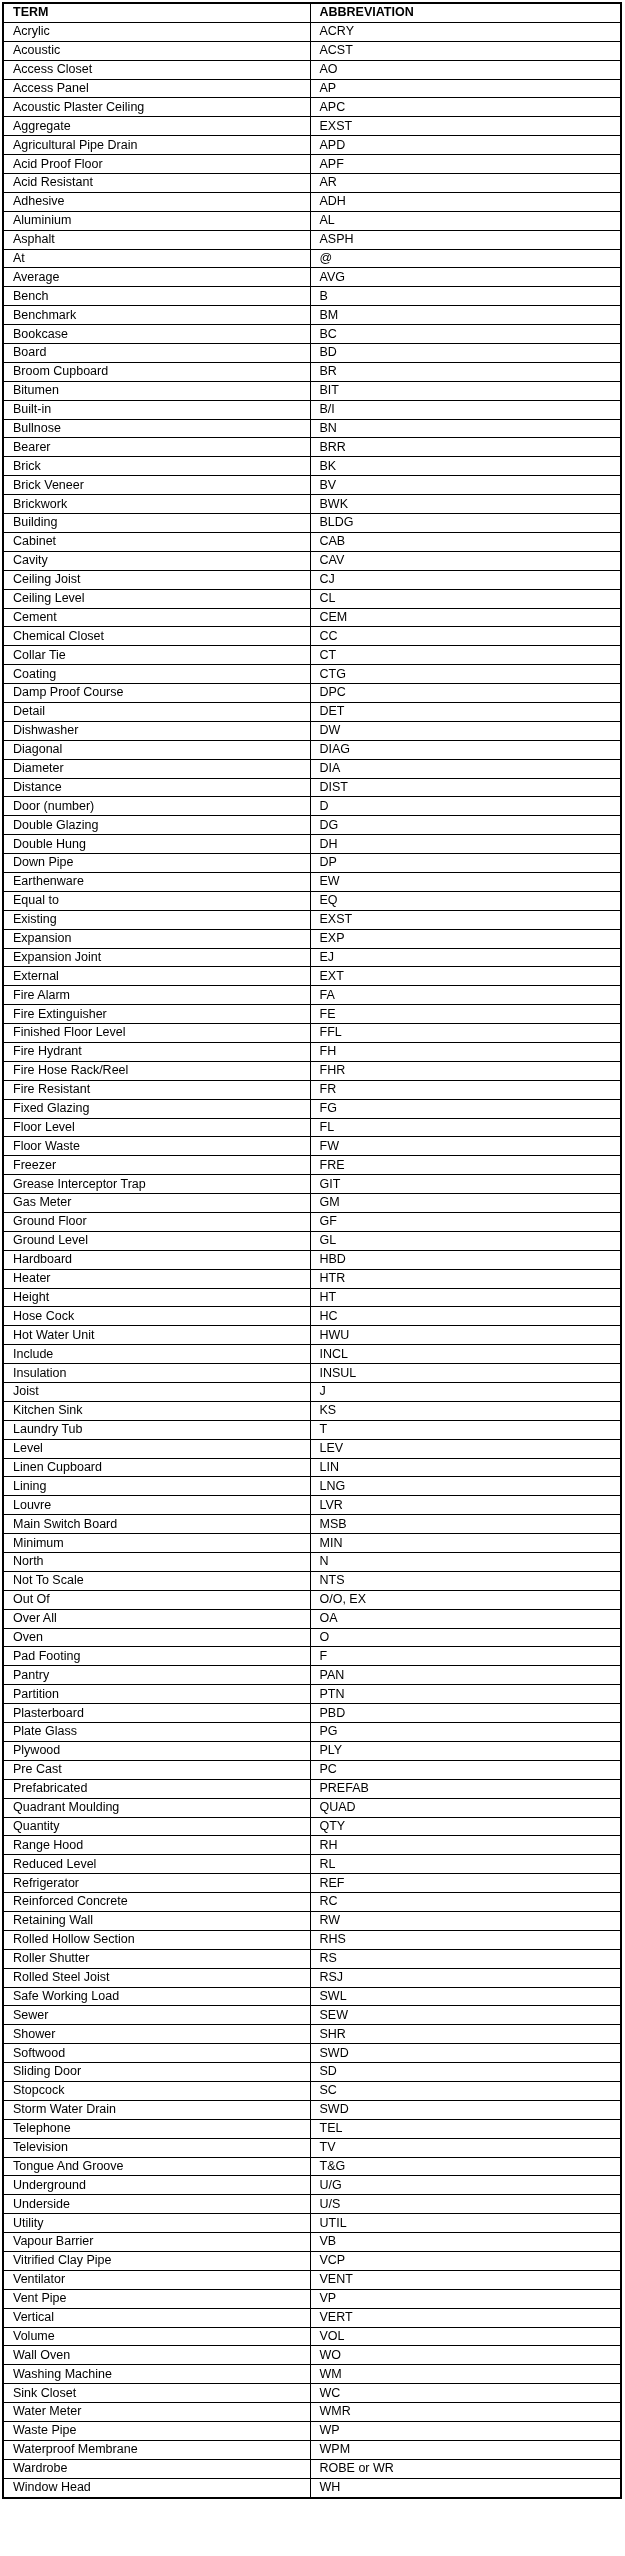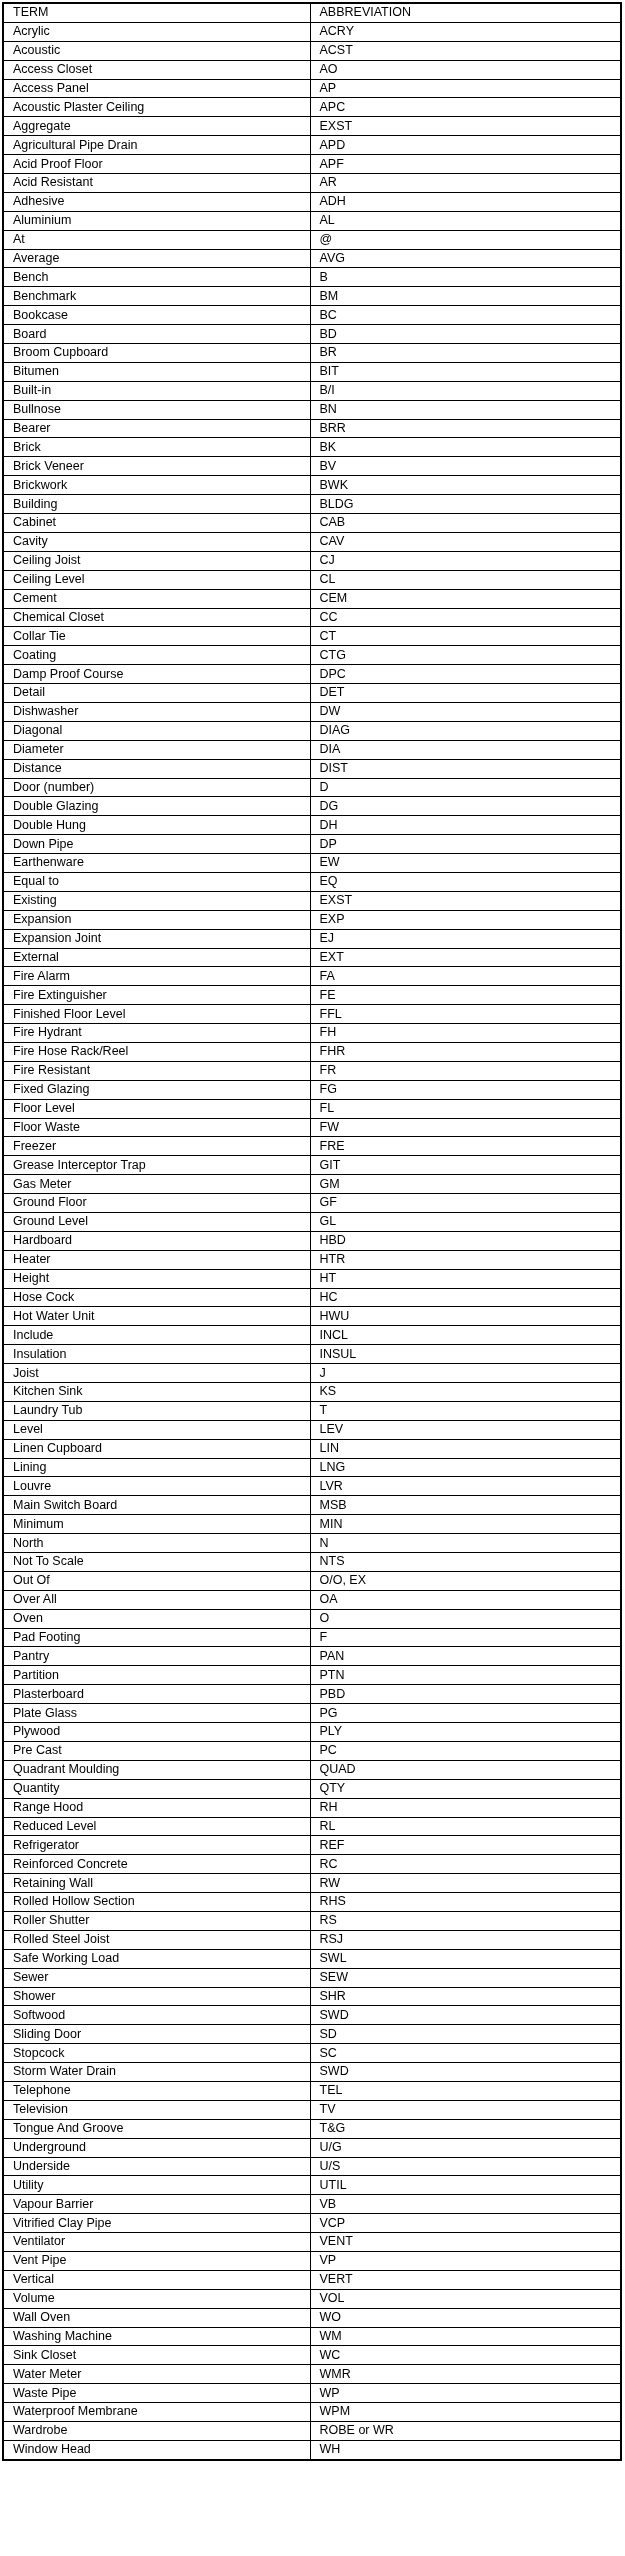--- a/index.html
+++ b/index.html
@@ -28,21 +28,21 @@
     height: 17.9px;
     font-size: 12.5px;
     line-height: 1.05;
     text-align: left;
     vertical-align: middle;
     padding: 0 2px 0 9px;
     overflow: hidden;
     white-space: nowrap;
   }
   th {
-    font-weight: 400;
+    font-weight: 700;
   }
 </style>
 </head>
 <body>
 
 <div class="table-wrap">
   <table class="abbr-table">
     <colgroup>
       <col class="col-term">
       <col class="col-abbr">
@@ -92,20 +92,24 @@
         </tr>
         <tr>
           <td>Adhesive</td>
           <td>ADH</td>
         </tr>
         <tr>
           <td>Aluminium</td>
           <td>AL</td>
         </tr>
         <tr>
+          <td>Asphalt</td>
+          <td>ASPH</td>
+        </tr>
+        <tr>
           <td>At</td>
           <td>@</td>
         </tr>
         <tr>
           <td>Average</td>
           <td>AVG</td>
         </tr>
         <tr>
           <td>Bench</td>
           <td>B</td>
@@ -414,20 +418,24 @@
           <td>Plate Glass</td>
           <td>PG</td>
         </tr>
         <tr>
           <td>Plywood</td>
           <td>PLY</td>
         </tr>
         <tr>
           <td>Pre Cast</td>
           <td>PC</td>
+        </tr>
+        <tr>
+          <td>Prefabricated</td>
+          <td>PREFAB</td>
         </tr>
         <tr>
           <td>Quadrant Moulding</td>
           <td>QUAD</td>
         </tr>
         <tr>
           <td>Quantity</td>
           <td>QTY</td>
         </tr>
         <tr>

